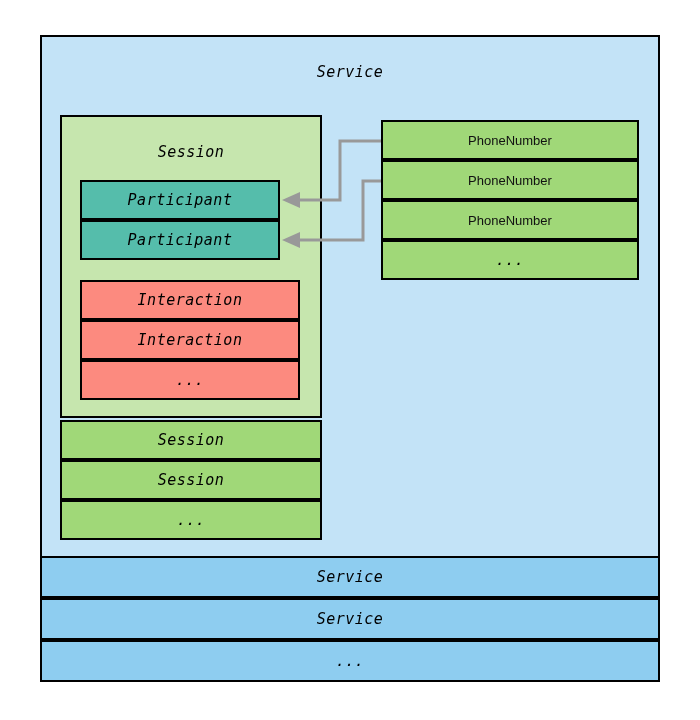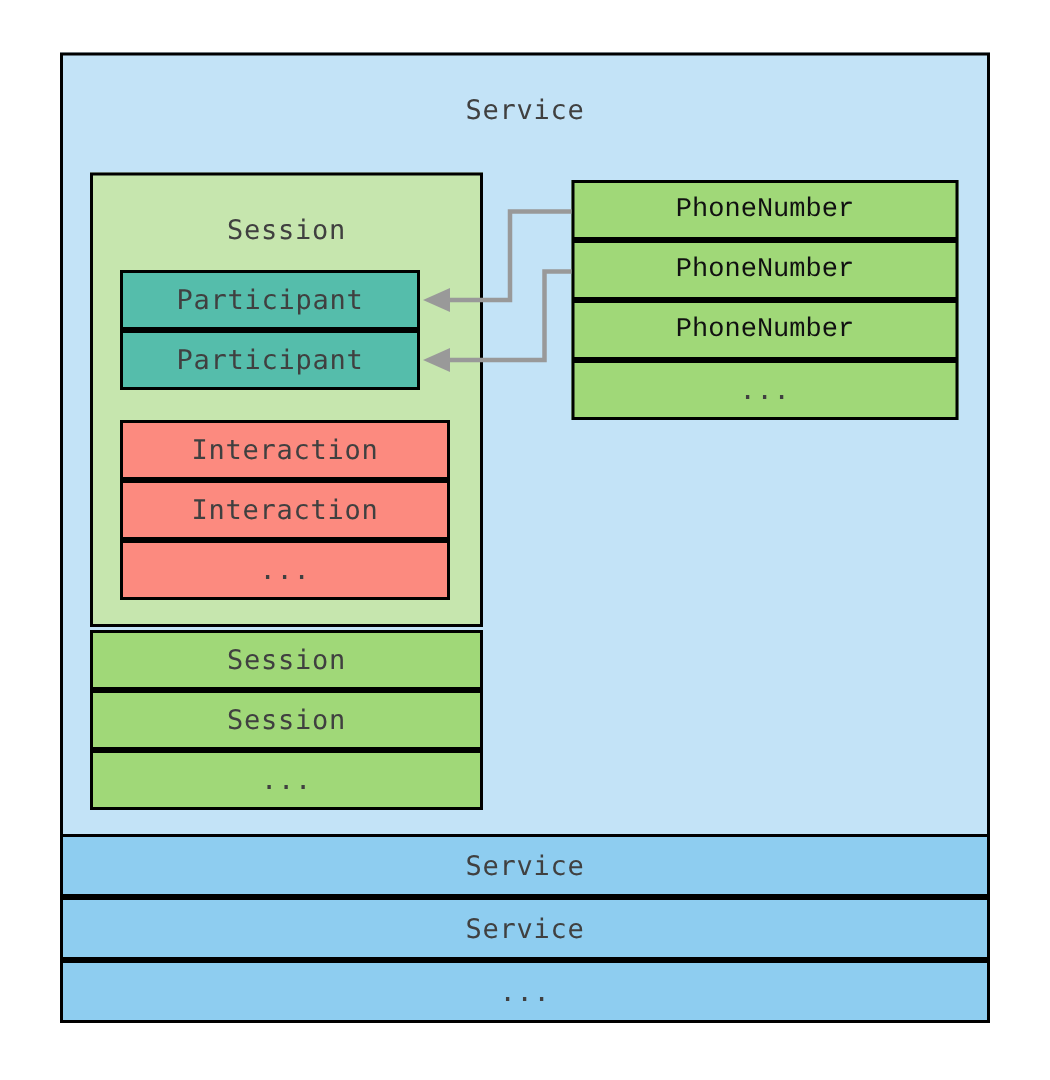--- a/index.html
+++ b/index.html
@@ -25,29 +25,30 @@
   .box {
     position: absolute;
     box-sizing: border-box;
     border: 2px solid #000000;
     display: flex;
     align-items: center;
     justify-content: center;
   }
   .label {
     font-family: "DejaVu Sans Mono", "Liberation Mono", monospace;
-    font-size: 18px;
-    color: #404040;
+    font-size: 15px;
+    color: #000000;
     letter-spacing: 0.5px;
     white-space: nowrap;
     user-select: none;
+    font-style: italic;
   }
   .label-sans {
-    font-family: Liberation Mono, monospace;
-    font-size: 18px;
+    font-family: Liberation Sans, sans-serif;
+    font-size: 13px;
     color: #111111;
     white-space: nowrap;
     user-select: none;
   }
   
   .container-title {
     position: absolute;
     left: 0;
     right: 0;
     text-align: center;

